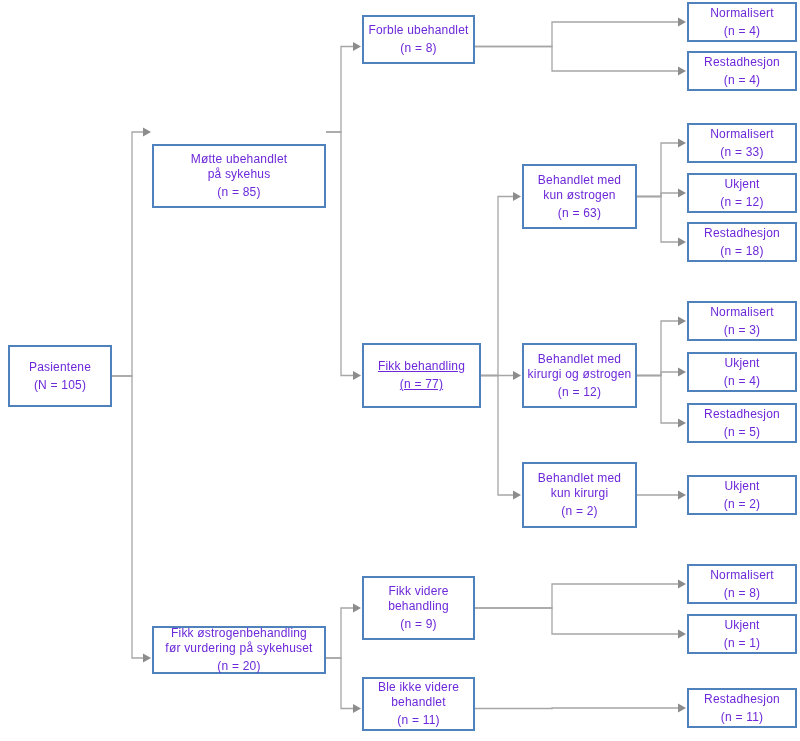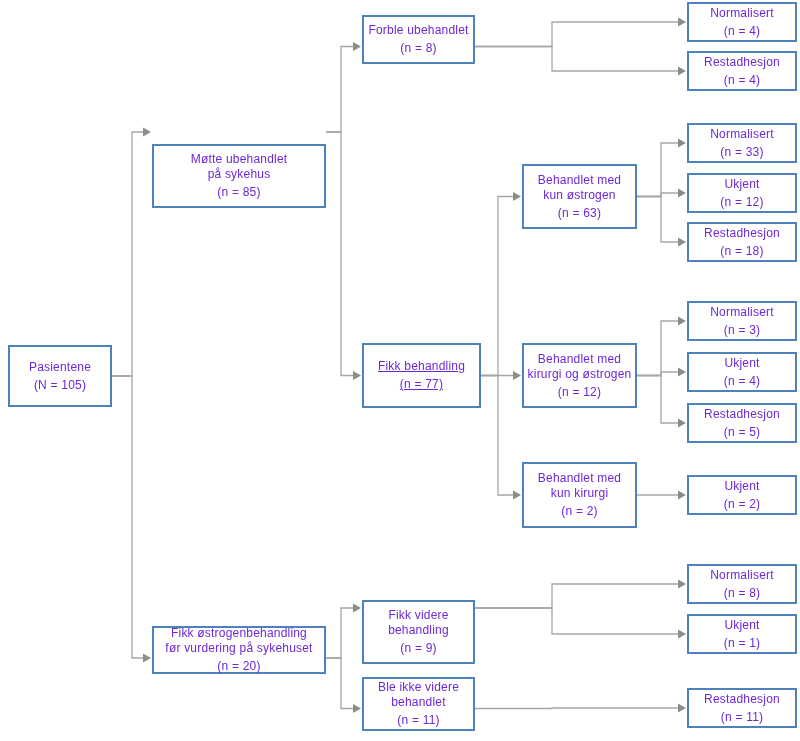--- a/index.html
+++ b/index.html
@@ -106,21 +106,21 @@
   <div class="node" id="b-forble" style="left:362px; top:15px; width:113px; height:49px;">
     <div class="lbl">Forble ubehandlet</div>
     <div class="cnt">(n = 8)</div>
   </div>
 
   <div class="node" id="b-fikk-behandling" style="left:362px; top:343px; width:119px; height:65px;text-decoration:underline;">
     <div class="lbl">Fikk behandling</div>
     <div class="cnt">(n = 77)</div>
   </div>
 
-  <div class="node" id="b-fikk-videre" style="left:362px; top:576px; width:113px; height:64px;margin-top:24px;">
+  <div class="node" id="b-fikk-videre" style="left:362px; top:576px; width:113px; height:64px;">
     <div class="lbl">Fikk videre
 behandling</div>
     <div class="cnt">(n = 9)</div>
   </div>
 
   <div class="node" id="b-ble-ikke" style="left:362px; top:677px; width:113px; height:54px;">
     <div class="lbl">Ble ikke videre
 behandlet</div>
     <div class="cnt">(n = 11)</div>
   </div>

